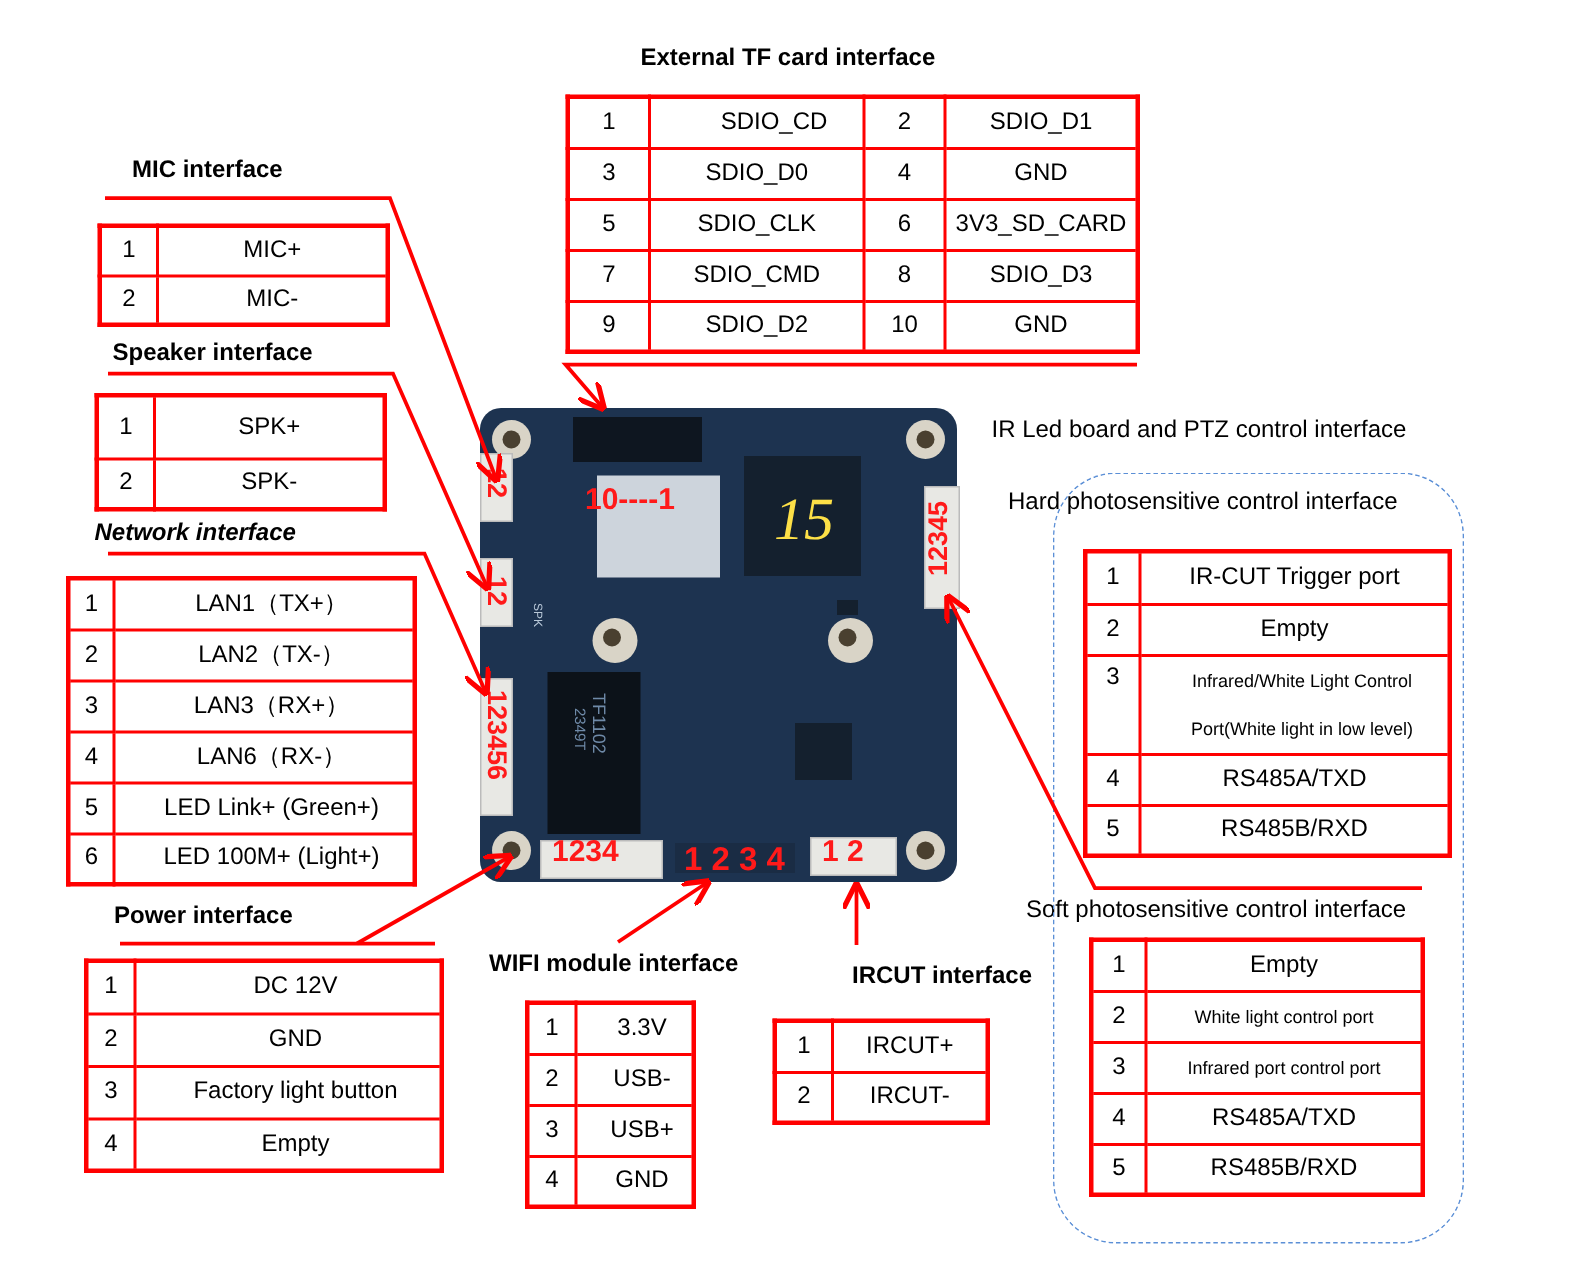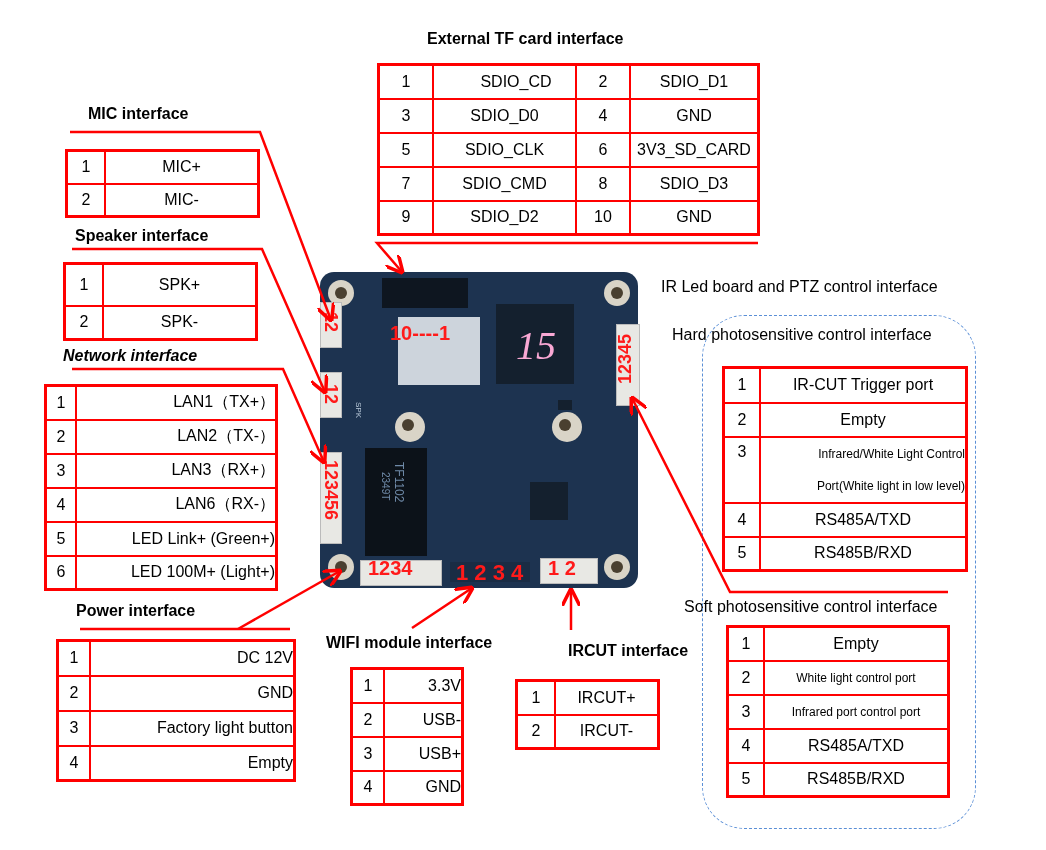--- a/index.html
+++ b/index.html
@@ -4,21 +4,21 @@
 <style>
   html, body { margin:0; padding:0; background:#ffffff; }
   body { width:1046px; height:850px; position:relative; overflow:hidden;
          font-family:"Liberation Sans", "DejaVu Sans", sans-serif; color:#000; }
   .title { position:absolute; font-weight:bold; font-size:16px; white-space:nowrap; }
   .title-plain { position:absolute; font-size:16px; white-space:nowrap; }
   table.pin { position:absolute; border-collapse:collapse; border:3px solid #ff0000; background:#fff; }
   table.pin td { border:2px solid #ff0000; font-size:16px; padding:0; vertical-align:middle; }
   table.pin td.num { text-align:center; }
   table.pin td.name { text-align:center; }
-  table.pin td.left { text-align:right; padding-left:10px;margin-left:44px; }
+  table.pin td.left { text-align:center; padding-left:10px;margin-left:44px; }
   table.pin td.small { font-size:12px; }
   #lines { position:absolute; left:0; top:0; }
   .board { position:absolute; left:320px; top:272px; width:318px; height:316px;
            background:#1d3350; border-radius:14px; }
   .board-part { position:absolute; }
   .conn { position:absolute; background:#e8e8e4; border:1px solid #bbb; }
   .hole { position:absolute; width:26px; height:26px; border-radius:50%; background:#d9d4c7; }
   .hole::after { content:""; position:absolute; left:7px; top:7px; width:12px; height:12px; border-radius:50%; background:#4a4030; }
   .pinlabel { position:absolute; color:#ff1a1a; font-weight:bold; font-size:20px; white-space:nowrap; line-height:1; }
   .vert { writing-mode:vertical-rl; }
@@ -245,21 +245,21 @@
   <div class="hole" style="left:8px;top:8px;"></div>
   <div class="hole" style="left:284px;top:8px;"></div>
   <div class="hole" style="left:8px;top:282px;"></div>
   <div class="hole" style="left:284px;top:282px;"></div>
   <div class="hole" style="left:75px;top:140px;width:30px;height:30px;"></div>
   <div class="hole" style="left:232px;top:140px;width:30px;height:30px;"></div>
 
   <div class="chip" style="left:62px;top:6px;width:86px;height:30px;background:#0e1620;"></div>
   <div class="shield" style="left:78px;top:45px;width:82px;height:68px;"></div>
   <div class="chip" style="left:176px;top:32px;width:78px;height:80px;"></div>
-  <div class="board-part" style="left:196px;top:50px;color:#f9a8d4;font-size:40px;font-family:'Liberation Serif',serif;font-style:italic;">15</div>
+  <div class="board-part" style="left:196px;top:50px;color:#fde047;font-size:40px;font-family:'Liberation Serif',serif;font-style:italic;">15</div>
   <div class="chip" style="left:45px;top:176px;width:62px;height:108px;background:#0c1219;"></div>
   <div class="board-part vert" style="left:72px;top:190px;color:#6f8aa8;font-size:12px;">TF1102</div>
   <div class="board-part vert" style="left:60px;top:200px;color:#6f8aa8;font-size:10px;">2349T</div>
   <div class="board-part vert" style="left:34px;top:130px;color:#b8c8d8;font-size:8px;">SPK</div>
   <div class="chip" style="left:210px;top:210px;width:38px;height:38px;"></div>
   <div class="chip" style="left:238px;top:128px;width:14px;height:10px;"></div>
 
   <div class="conn" style="left:0px;top:30px;width:20px;height:44px;"></div>
   <div class="conn" style="left:0px;top:100px;width:20px;height:44px;"></div>
   <div class="conn" style="left:0px;top:180px;width:20px;height:90px;"></div>

